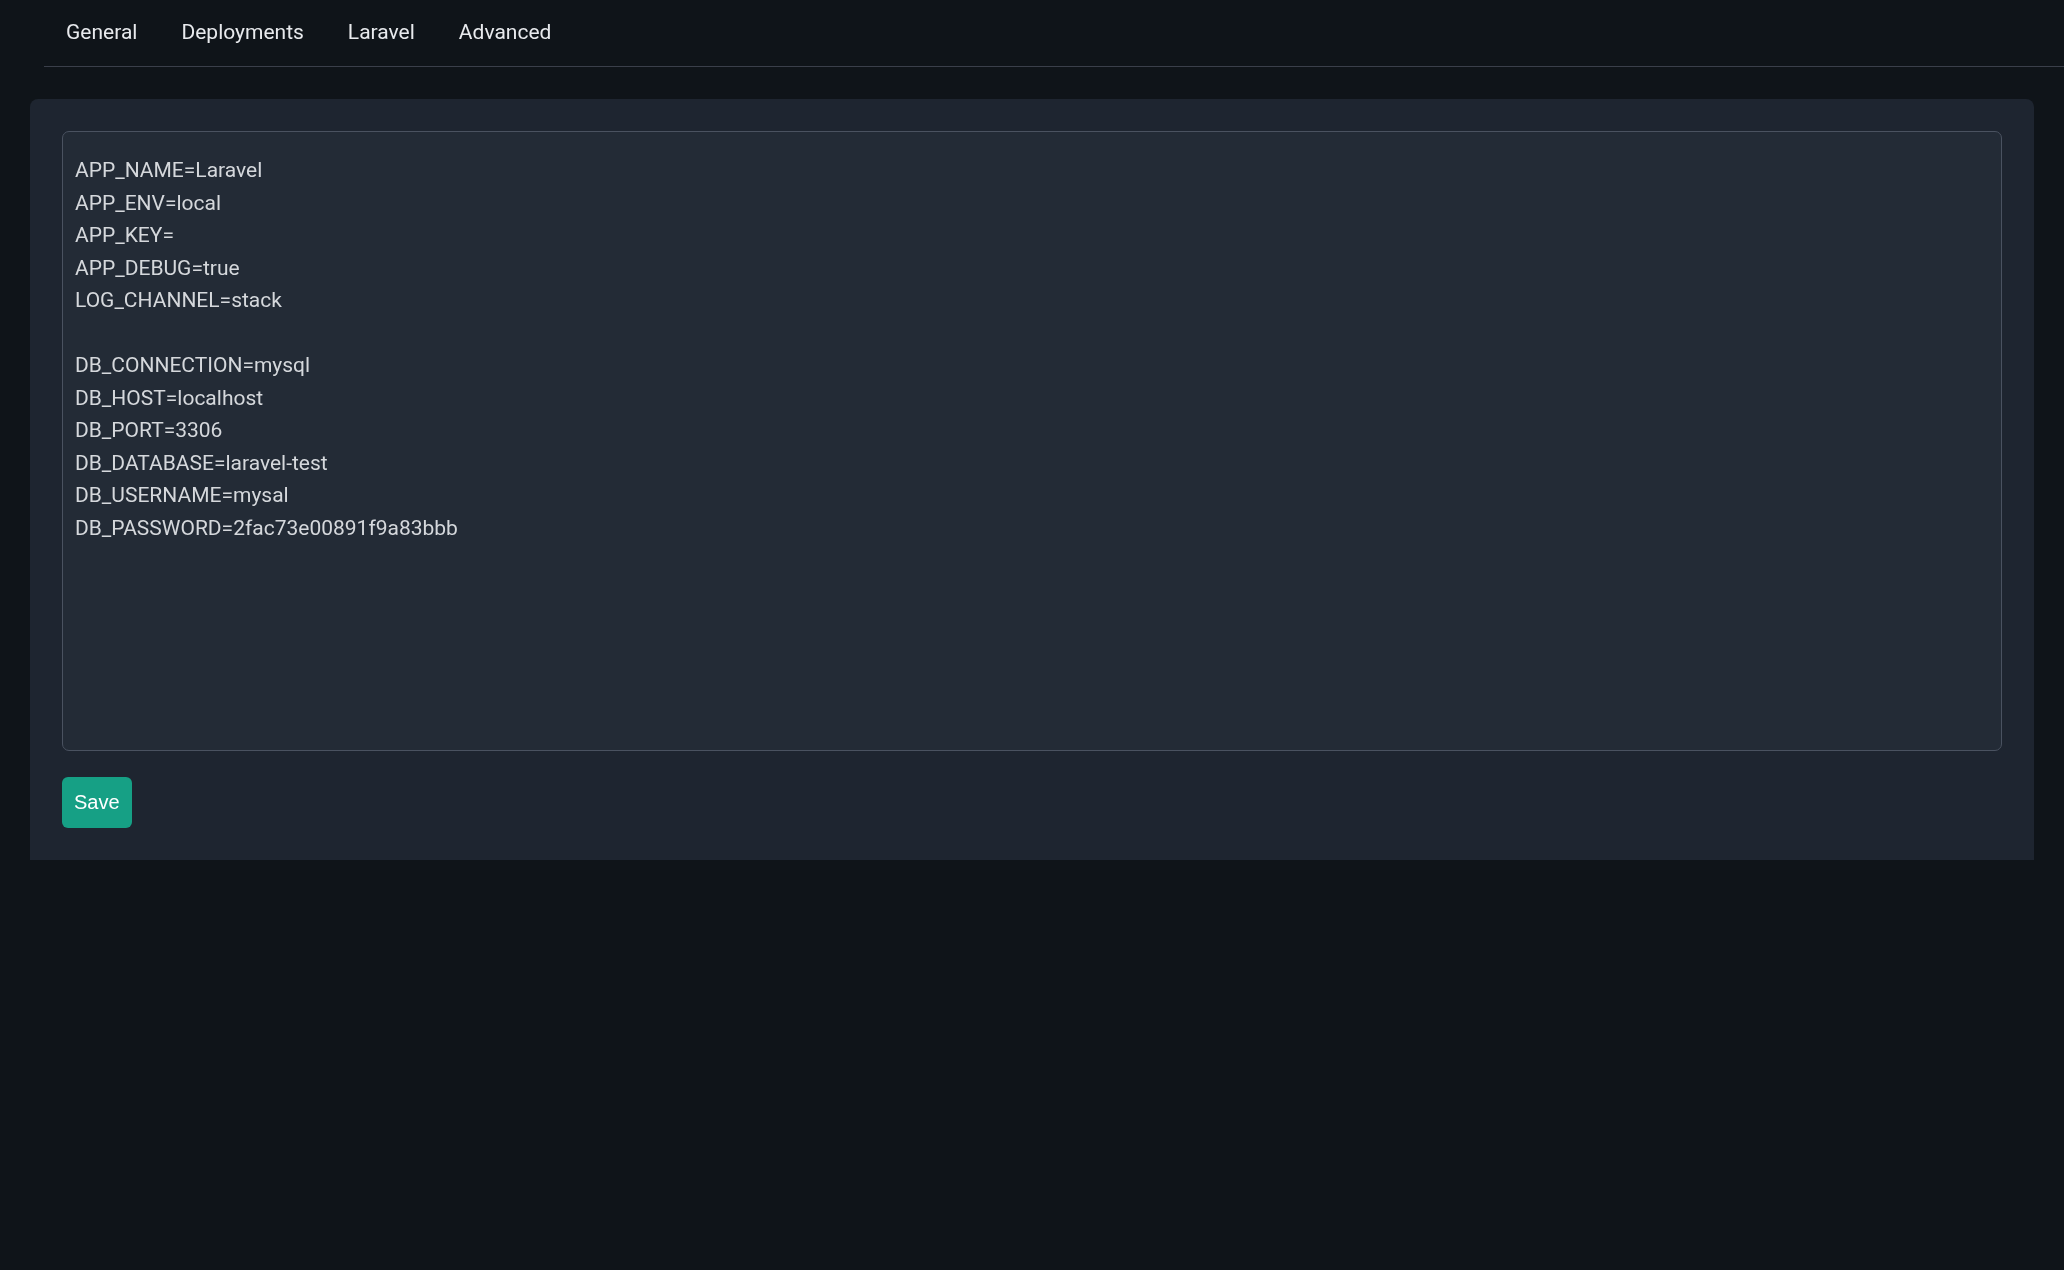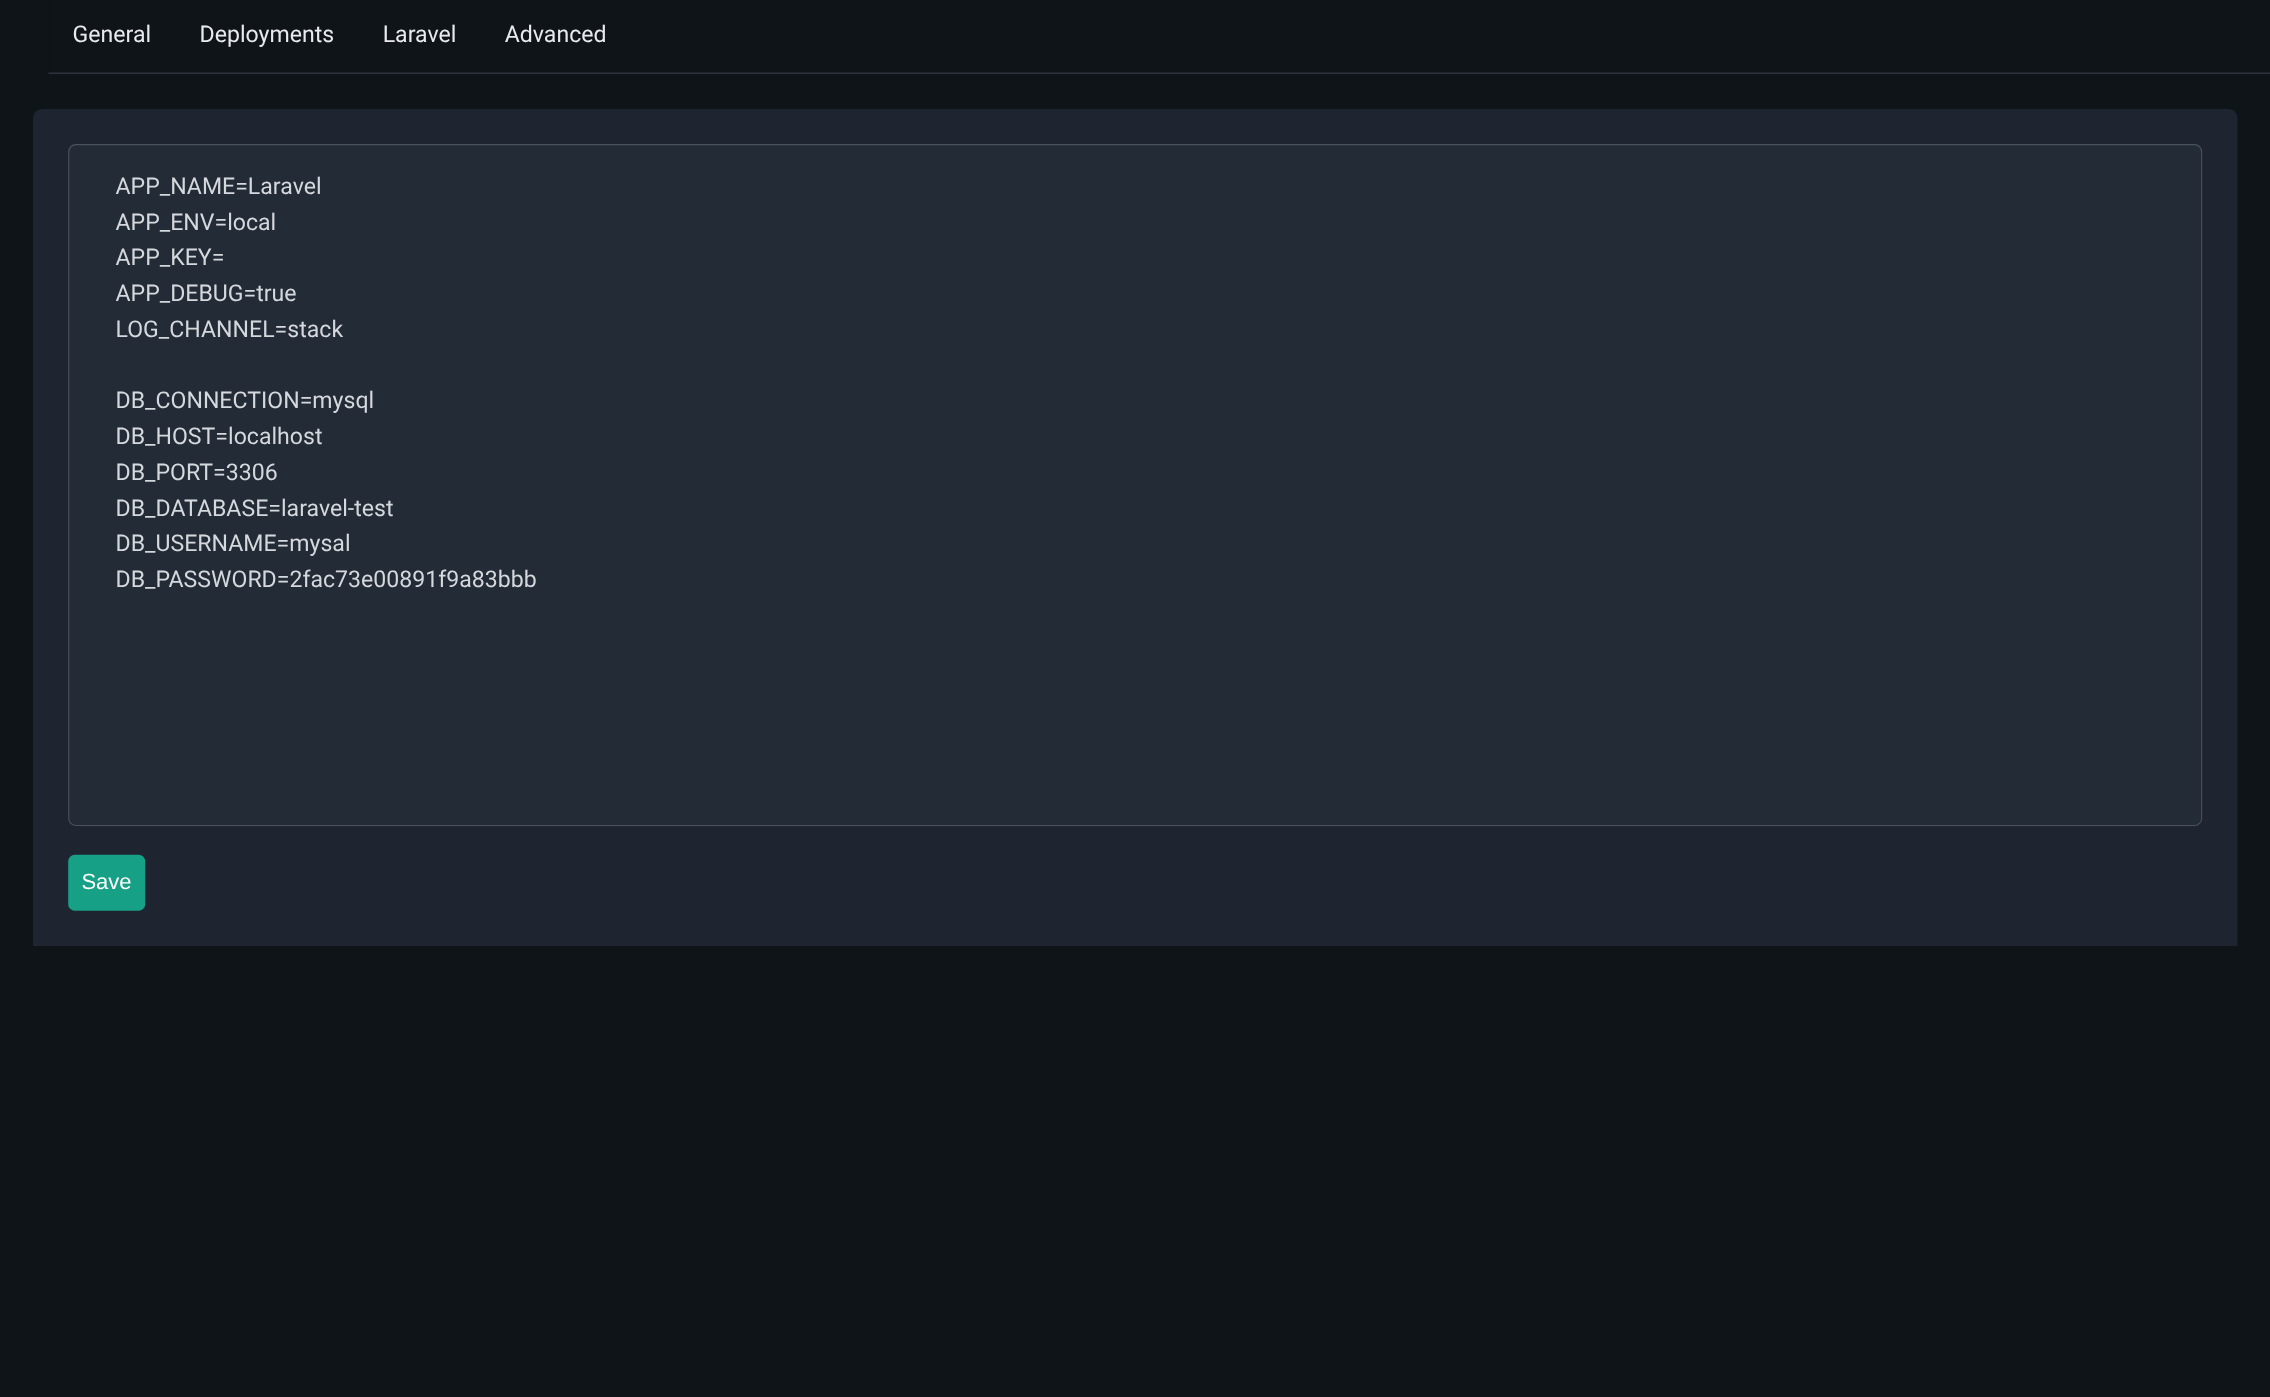--- a/index.html
+++ b/index.html
@@ -54,21 +54,21 @@
     .env-textarea {
       width: 100%;
       height: 620px;
       background-color: #232b36;
       border: 1px solid #4a5260;
       border-radius: 7px;
       color: #d5d8dc;
       font-family: -apple-system, BlinkMacSystemFont, "Segoe UI", Roboto, Helvetica, Arial, sans-serif;
       font-size: 21px;
       line-height: 1.55;
-      padding: 22px 42px;
+      padding: 22px 12px;
       resize: none;
       outline: none;
       white-space: pre;
       overflow: auto;
     }
     .save-button {
       margin-top: 22px;
       background-color: #16a085;
       color: #ffffff;
       border: none;

